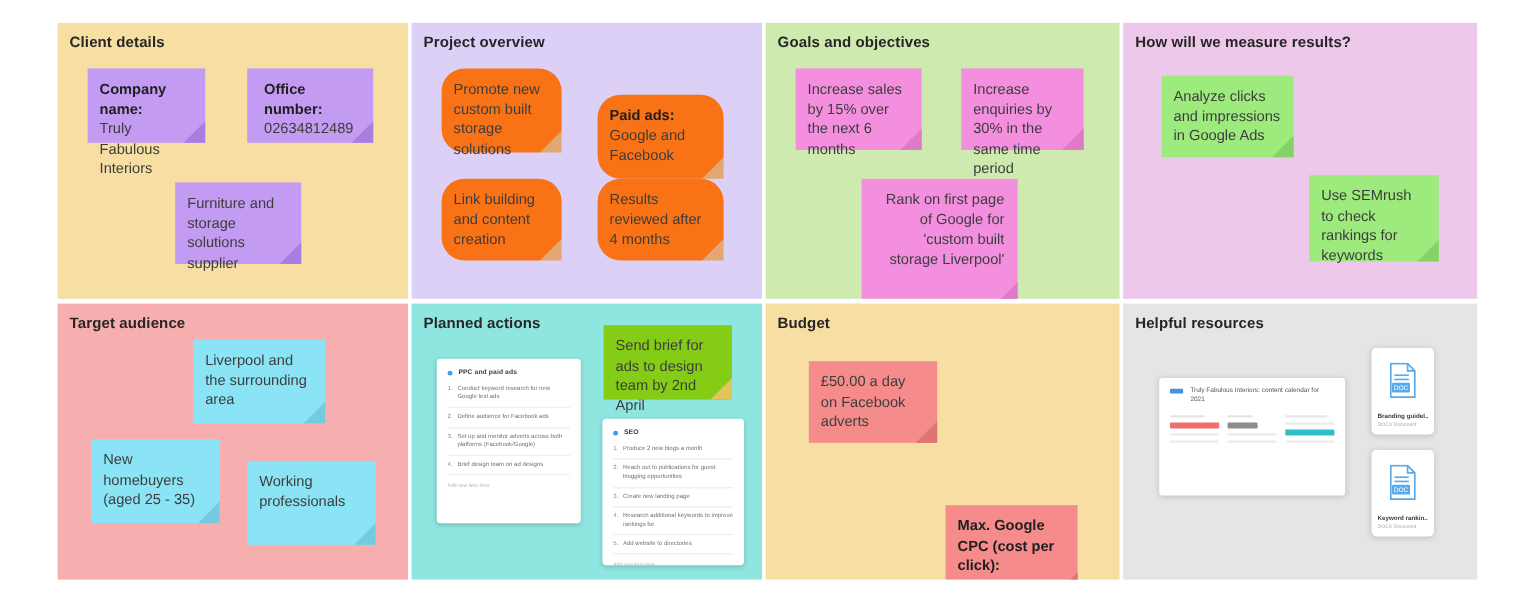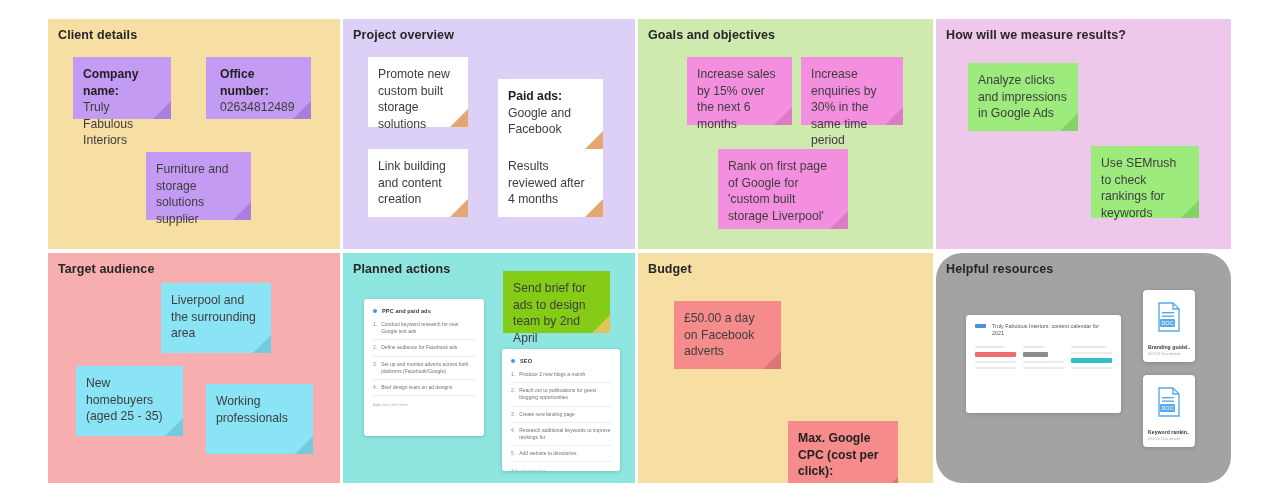--- a/index.html
+++ b/index.html
@@ -29,21 +29,21 @@
   }
   .note .fold{
     position:absolute;right:0;bottom:0;width:0;height:0;
     border-style:solid;border-width:0 0 18px 18px;
   }
   .note b{font-weight:bold;color:#1f1f1f;}
   .note .txt{position:relative;z-index:2;display:block;}
 
   
   .n-purple{background:#c49bf2;} .n-purple .fold{border-color:transparent transparent #a87fe0 transparent;}
-  .n-orange{background:#ffffff;} .n-orange .fold{border-color:transparent transparent #e3a771 transparent;}
+  .n-orange{background:#f97316;border-radius:19px;} .n-orange .fold{border-color:transparent transparent #e3a771 transparent;}
   .n-pink  {background:#f48fe0;} .n-pink   .fold{border-color:transparent transparent #dd7bc9 transparent;}
   .n-green {background:#9ceb7c;} .n-green  .fold{border-color:transparent transparent #85d267 transparent;}
   .n-blue  {background:#8be4f5;} .n-blue   .fold{border-color:transparent transparent #73cbdd transparent;}
   .n-yellow{background:#84cc16;} .n-yellow .fold{border-color:transparent transparent #e0c45c transparent;}
   .n-red   {background:#f58b8b;} .n-red    .fold{border-color:transparent transparent #de7575 transparent;}
 
   
   .doccard{
     position:absolute;background:#fff;border-radius:3px;
     box-shadow:0 1px 4px rgba(0,0,0,.18);
@@ -131,31 +131,31 @@
 
     <div class="note n-orange" style="left:155px;top:130px;width:105px;height:68px;">
       <span class="txt">Results reviewed after 4 months</span>
       <span class="fold"></span>
     </div>
   </div>
 
   <div class="panel" style="background:#cfeaaf;">
     <div class="panel-title">Goals and objectives</div>
 
-    <div class="note n-pink" style="left:25px;top:38px;width:105px;height:68px;margin-left:24px;">
+    <div class="note n-pink" style="left:25px;top:38px;width:105px;height:68px;">
       <span class="txt">Increase sales by 15% over the next 6 months</span>
       <span class="fold"></span>
     </div>
 
     <div class="note n-pink" style="left:163px;top:38px;width:102px;height:68px;">
       <span class="txt">Increase enquiries by 30% in the same time period</span>
       <span class="fold"></span>
     </div>
 
-    <div class="note n-pink" style="left:80px;top:130px;width:130px;height:80px;">
+    <div class="note n-pink" style="left:80px;top:130px;width:130px;height:104px;text-align:right;">
       <span class="txt">Rank on first page of Google for 'custom built storage Liverpool'</span>
       <span class="fold"></span>
     </div>
   </div>
 
   <div class="panel" style="background:#eec8ea;">
     <div class="panel-title">How will we measure results?</div>
 
     <div class="note n-green" style="left:32px;top:44px;width:110px;height:68px;">
       <span class="txt">Analyze clicks and impressions in Google Ads</span>
@@ -256,21 +256,21 @@
       <span class="fold"></span>
     </div>
 
     <div class="note n-red" style="left:150px;top:132px;width:110px;height:74px;margin-top:36px;">
       <span class="txt"><b>Max. Google CPC (cost per click):</b></span>
       <span class="txt">£8.56</span>
       <span class="fold"></span>
     </div>
   </div>
 
-  <div class="panel" style="background:#a3a3a3;border-radius:26px;">
+  <div class="panel" style="background:#e5e5e5;">
     <div class="panel-title">Helpful resources</div>
 
     <div class="preview" style="left:30px;top:62px;width:155px;height:98px;">
       <div class="pv-head">
         <span class="pv-chip"></span>
         <span class="pv-title">Truly Fabulous Interiors: content calendar for 2021</span>
       </div>
       <div class="pv-cols">
         <div class="pv-col">
           <div class="pv-line w70"></div>

